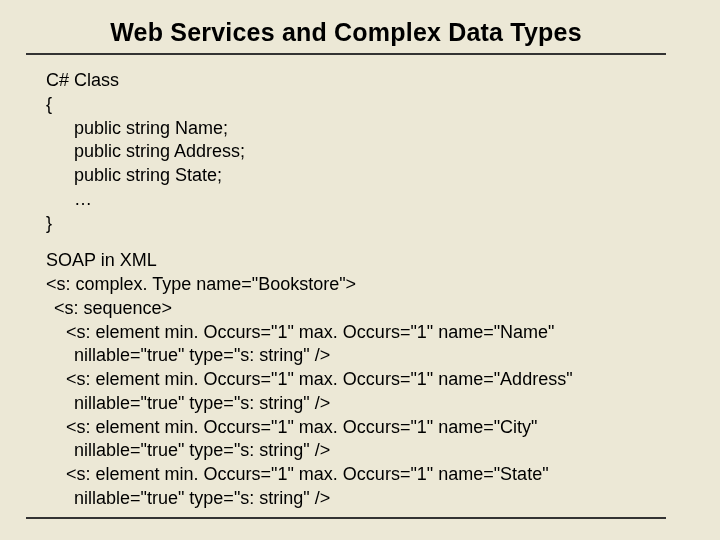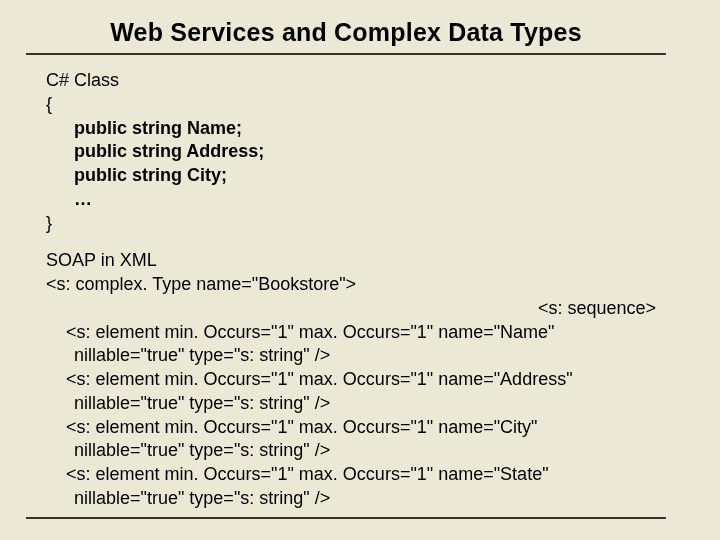--- a/index.html
+++ b/index.html
@@ -26,39 +26,39 @@
     margin: 0 0 4px 0;
     border-bottom: 2px solid #333;
     letter-spacing: 0.2px;
   }
   .body {
     padding: 10px 10px 6px 20px;
     font-size: 18px;
     line-height: 1.32;
     border-bottom: 2px solid #333;
   }
-  .indent1 { padding-left: 28px; font-weight: bold; }
-  .indent-s { padding-left: 8px; text-align: right; }
+  .indent1 { padding-left: 28px; }
+  .indent-s { padding-left: 8px; }
   .indent-el { padding-left: 20px; }
   .indent-attr { padding-left: 28px; }
   .gap { height: 14px; }
 </style>
 </head>
 <body>
 
 <div class="slide">
   <div class="title">Web Services and Complex Data Types</div>
 
   <div class="body">
 
     <div>C# Class</div>
     <div>{</div>
     <div class="indent1">public string Name;</div>
     <div class="indent1">public string Address;</div>
-    <div class="indent1">public string City;</div>
+    <div class="indent1">public string State;</div>
     <div class="indent1">…</div>
     <div>}</div>
 
     <div class="gap"></div>
 
     <div>SOAP in XML</div>
     <div>&lt;s: complex. Type name="Bookstore"&gt;</div>
     <div class="indent-s">&lt;s: sequence&gt;</div>
 
     <div class="indent-el">&lt;s: element min. Occurs="1" max. Occurs="1" name="Name"</div>

